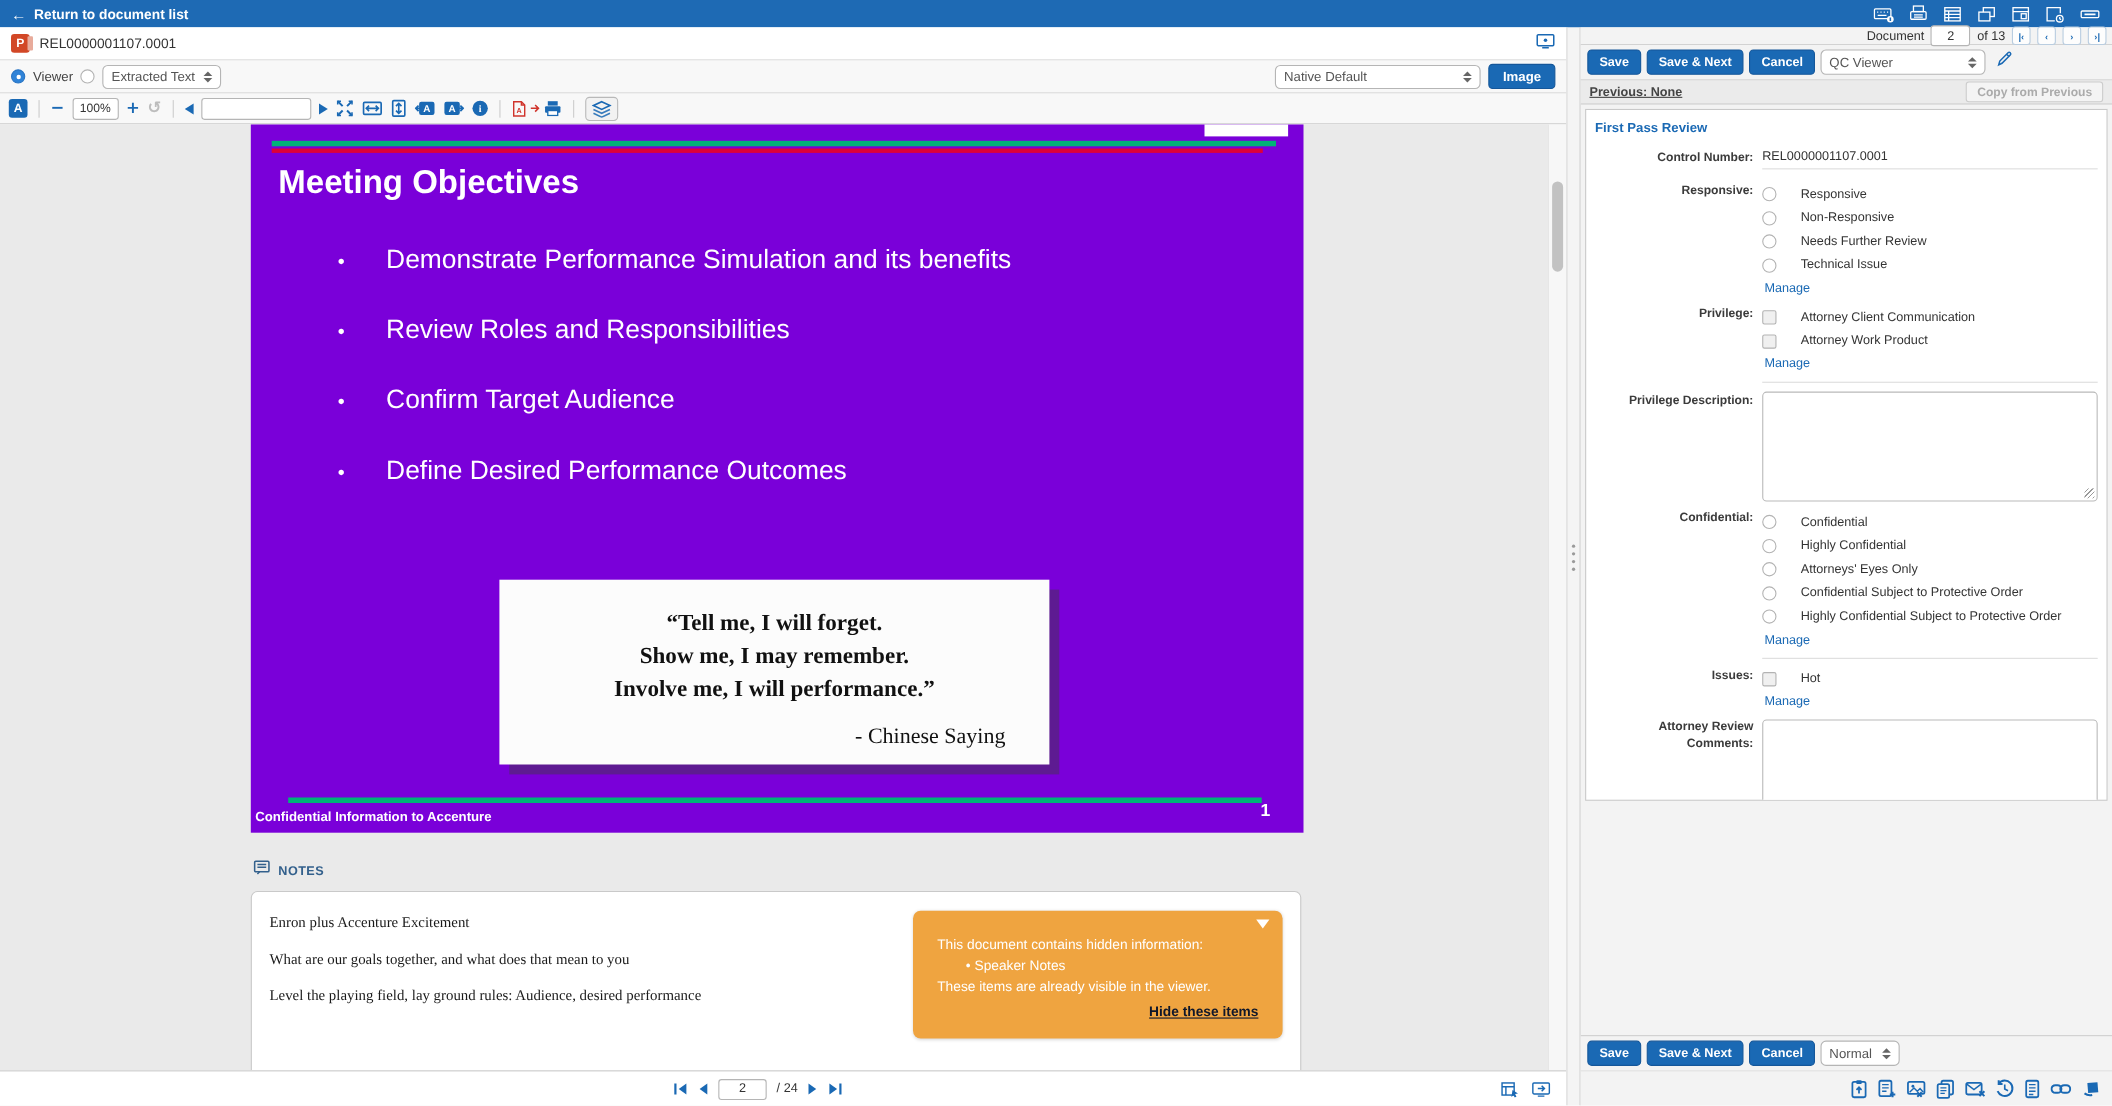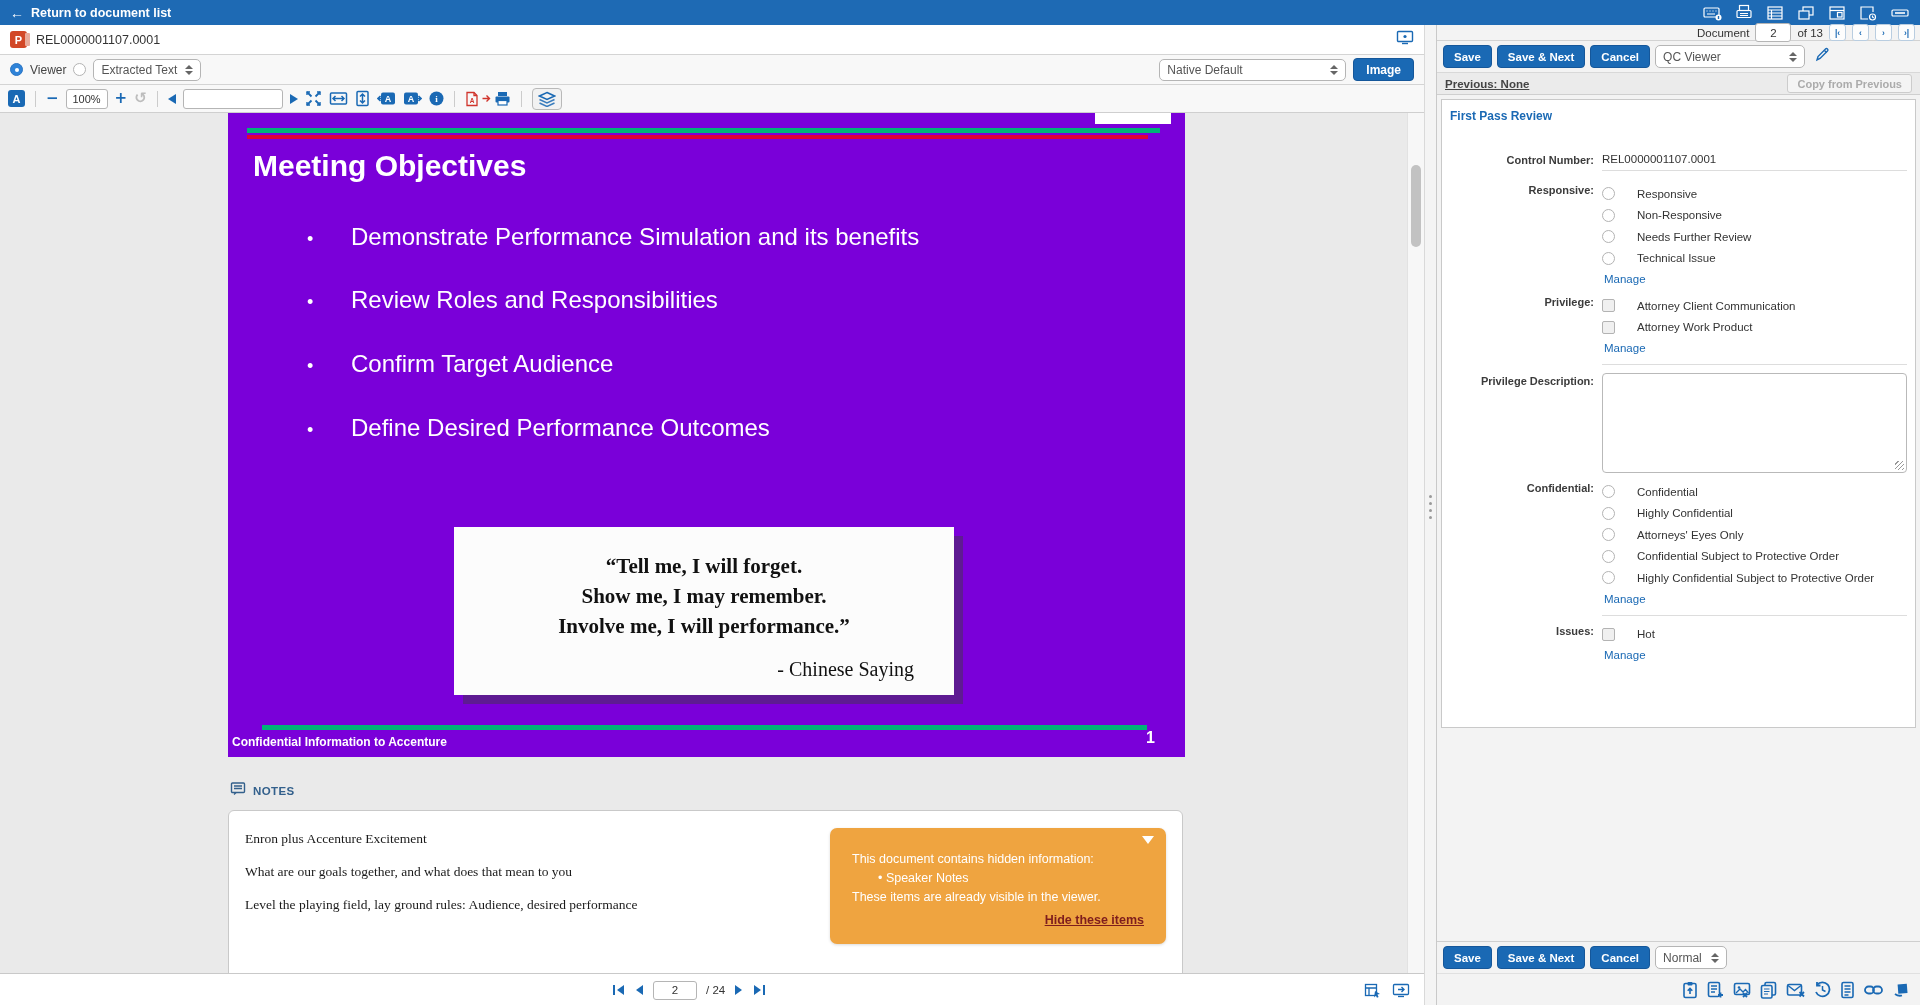--- a/index.html
+++ b/index.html
@@ -95,21 +95,21 @@
                font-family:"Liberation Serif", serif; }
   .notes-box p { font-size:13.5px; color:#1a1a1a; line-height:15px; margin-bottom:18px; }
 
   .hidden-banner { position:absolute; left:830px; top:715px; width:336px; height:116px; background:#efa440;
                    border-radius:7px; color:#fff; font-size:12.5px; padding:22px 22px 0 22px;
                    box-shadow:0 1px 3px rgba(0,0,0,0.15); }
   .hb-collapse { position:absolute; right:12px; top:8px; width:0; height:0; cursor:pointer;
                  border-left:6px solid transparent; border-right:6px solid transparent; border-top:8px solid #fff; }
   .hb-line { line-height:19px; }
   .hb-bullet { padding-left:26px; line-height:19px; }
-  .hb-link { display:block; text-align:right; font-weight:bold; text-decoration:underline; color:#7f1d1d;
+  .hb-link { display:block; text-align:right; font-weight:bold; text-decoration:underline; color:#0f172a;
              margin-top:6px; cursor:pointer; }
 
   
   .bottom-bar { height:32px; background:#fff; border-top:1px solid #c9c9c9; position:relative; }
   .pager { position:absolute; left:612px; top:0; height:32px; display:flex; align-items:center; gap:9px; }
   .pager svg { display:block; cursor:pointer; }
   .page-input { width:44px; height:19px; border:1px solid #b5b5b5; border-radius:3px; font-size:11.5px; text-align:center; color:#333; }
   .page-total { font-size:11.5px; color:#333; }
   .bb-right { position:absolute; right:14px; top:0; height:32px; display:flex; align-items:center; gap:10px; }
   .bb-right svg { display:block; cursor:pointer; }
@@ -126,21 +126,21 @@
   .btn { background:#1a69b4; color:#fff; font-weight:bold; font-size:11.5px; padding:0 10px; height:23px;
          border:1px solid #15579a; border-radius:4px; display:flex; align-items:center; cursor:pointer; white-space:nowrap; }
   .layout-select { width:150px; justify-content:space-between; height:23px; }
   .previous-row { height:23px; background:#ebebeb; border-top:1px solid #d8d8d8; border-bottom:1px solid #cfcfcf;
                   display:flex; align-items:center; justify-content:space-between; padding:0 8px 0 8px; }
   .prev-label { font-size:11.5px; font-weight:bold; color:#444;text-decoration:underline; }
   .btn-disabled { background:#f4f4f4; color:#ababab; font-weight:bold; font-size:11px; height:19px; padding:0 9px;
                   border:1px solid #ccc; border-radius:3px; display:flex; align-items:center; }
 
   .form-panel { margin:4px; background:#fff; border:1px solid #c9c9c9; height:629px; padding:9px 8px 0 8px; overflow:hidden; }
-  .form-title { font-size:12px; font-weight:bold; color:#1a69b4; margin-bottom:30px; cursor:pointer; }
+  .form-title { font-size:12px; font-weight:bold; color:#1a69b4; margin-bottom:13px; cursor:pointer; }
   .frow { display:flex; margin-bottom:8px; }
   .flabel { width:152px; text-align:right; font-size:11px; font-weight:bold; color:#3b3b3b; padding-right:8px;
             flex:0 0 auto; line-height:15px; }
   .ffield { flex:1; min-width:0; }
   .fvalue { font-size:11.5px; color:#333; padding-bottom:5px; border-bottom:1px solid #ddd; }
   .opt { display:flex; align-items:center; height:21.5px; gap:22px; cursor:pointer; }
   .optlabel { font-size:11.5px; color:#333; }
   .checkbox { width:13px; height:13px; border:1px solid #b3b3b3; background:#f0f0f0; border-radius:2px; flex:0 0 auto; }
   .manage { display:inline-block; font-size:11.5px; color:#1a69b4; margin:3px 0 2px 2px; cursor:pointer; }
   .fsep-top { border-top:1px solid #ddd; padding-top:8px; }
@@ -570,20 +570,26 @@
         <div class="flabel" style="padding-top:9px;">Issues:</div>
         <div class="ffield fsep-top">
           <label class="opt">
               <span class="checkbox"></span>
               <span class="optlabel">Hot</span>
             </label>
           <a class="manage">Manage</a>
         </div>
       </div>
 
+      <div class="frow">
+        <div class="flabel">Attorney Review Comments:</div>
+        <div class="ffield">
+          <div class="ta ta2"></div>
+        </div>
+      </div>
     </div>
 
     <div class="rp-bottom-actions">
       <div class="btn">Save</div>
       <div class="btn">Save &amp; Next</div>
       <div class="btn">Cancel</div>
       <div class="selectbox normal-select">
         <span>Normal</span>
         <span class="updn"></span>
       </div>

